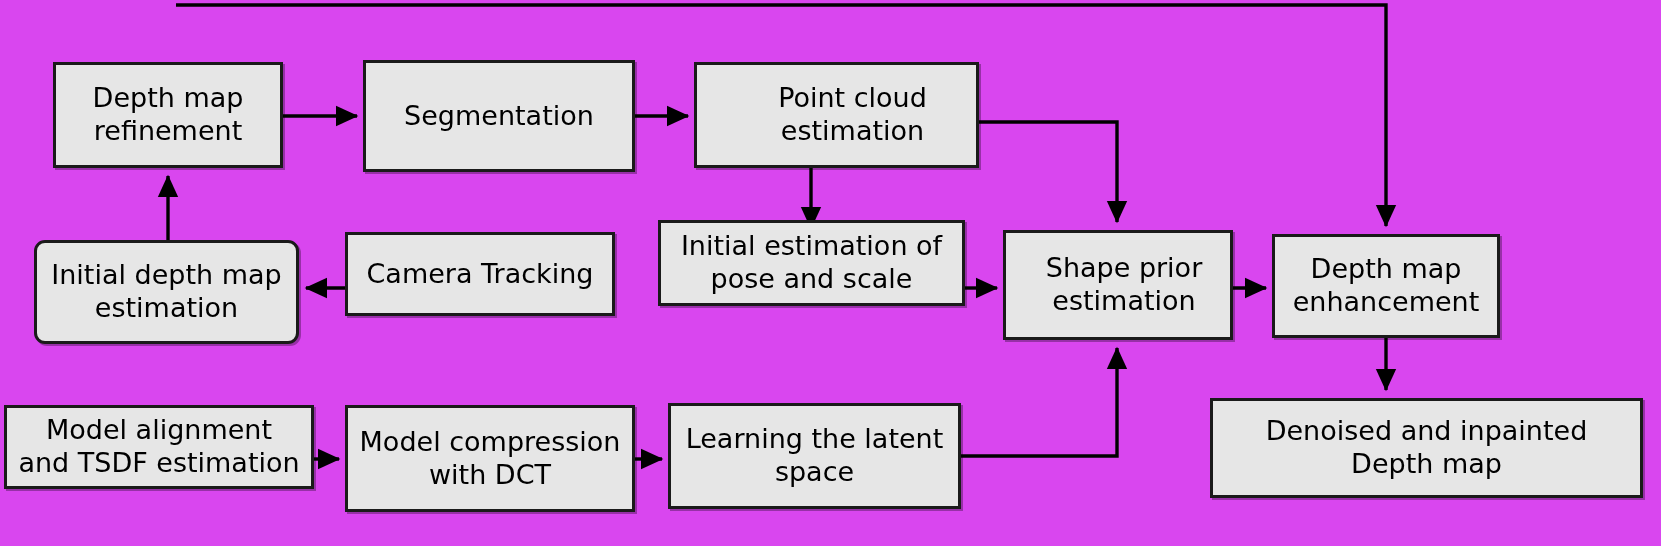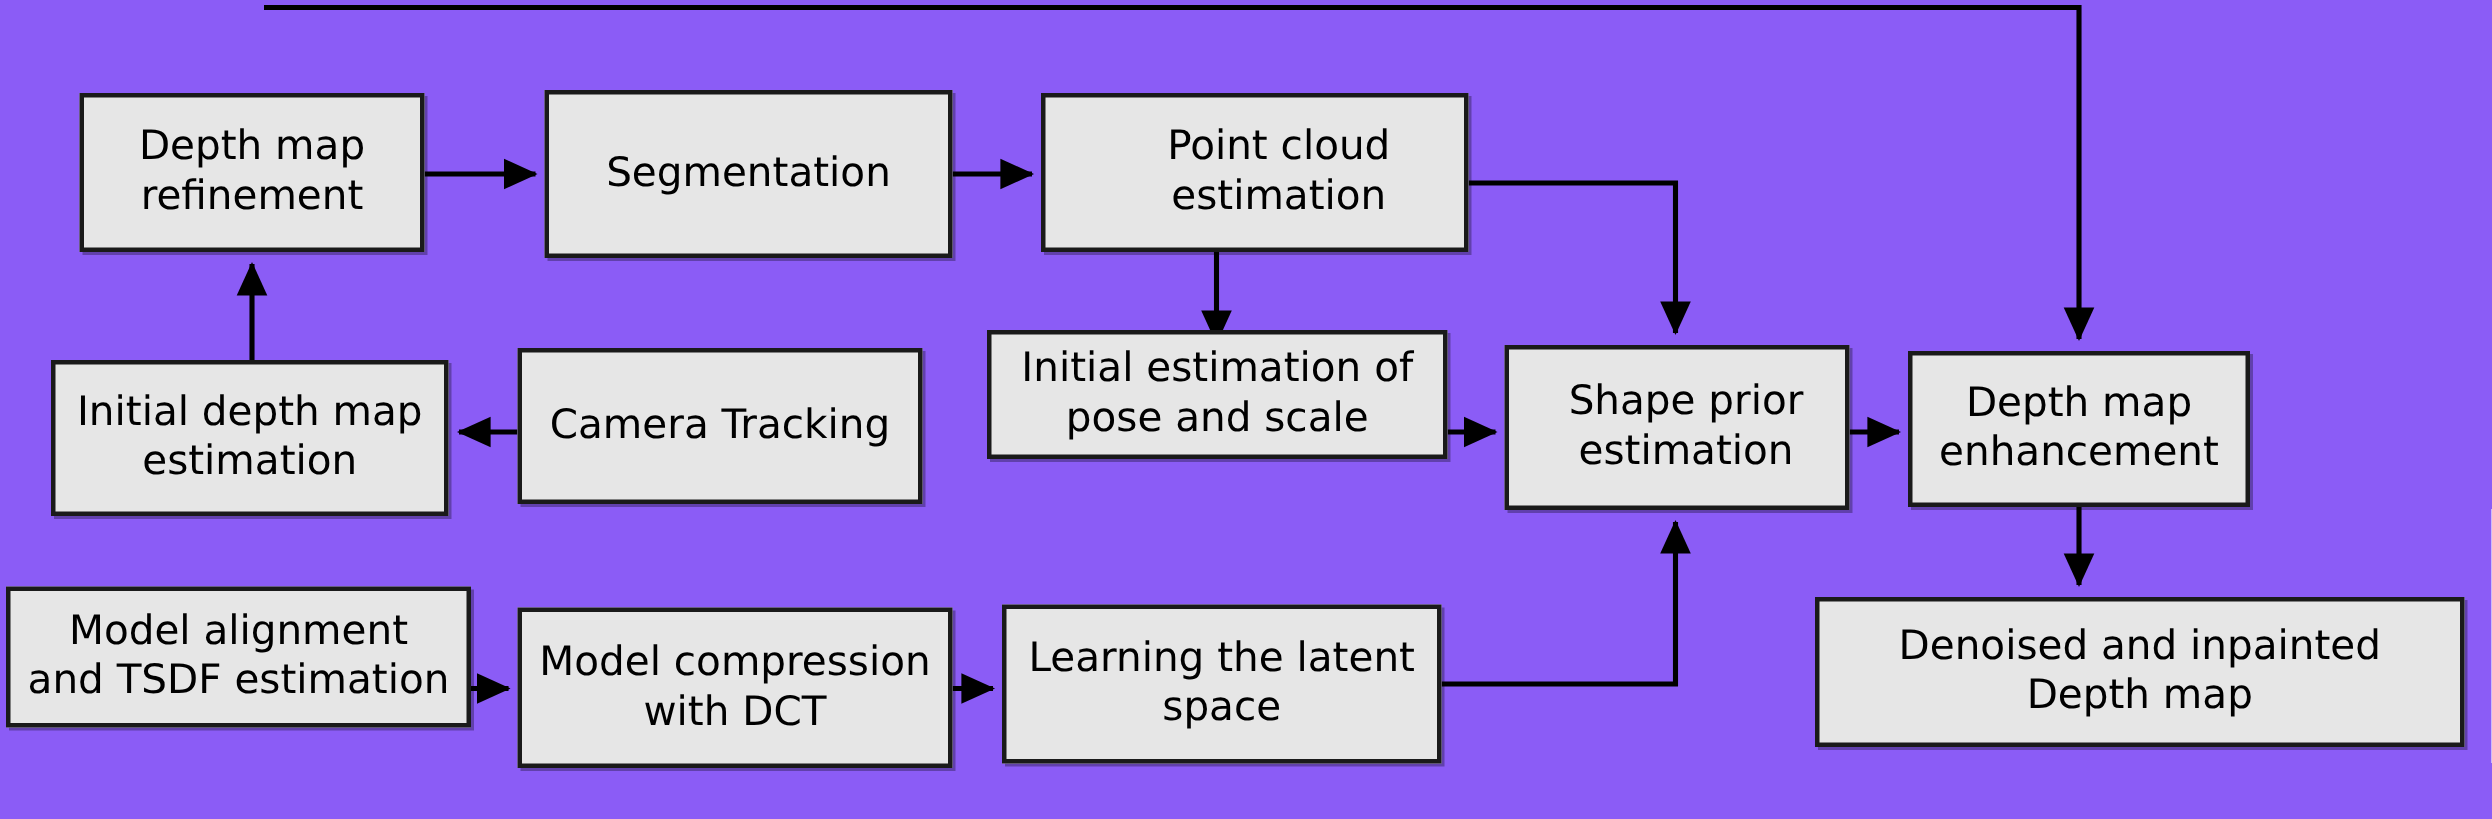--- a/index.html
+++ b/index.html
@@ -5,21 +5,21 @@
 <style>
   html, body {
     margin: 0;
     padding: 0;
     background: #ffffff;
   }
   #canvas {
     position: relative;
     width: 1661px;
     height: 546px;
-    background: #8b5cf6;
+    background: #d946ef;
     overflow: hidden;
     font-family: "DejaVu Sans", sans-serif;
   }
   svg.edges {
     position: absolute;
     left: 0;
     top: 0;
     width: 1661px;
     height: 546px;
     pointer-events: none;
@@ -76,40 +76,40 @@
         <span class="node-label">Depth map
 refinement</span>
       </div>
       <div class="node" style="left: 363px; top: 60px; width: 272px; height: 112px;">
         <span class="node-label">Segmentation</span>
       </div>
       <div class="node" style="left: 694px; top: 62px; width: 285px; height: 106px; padding-left: 32px;">
         <span class="node-label">Point cloud
 estimation</span>
       </div>
-      <div class="node" style="left: 34px; top: 240px; width: 265px; height: 104px;">
+      <div class="node" style="left: 34px; top: 240px; width: 265px; height: 104px; border-radius: 11px;">
         <span class="node-label">Initial depth map
 estimation</span>
       </div>
-      <div class="node" style="left: 345px; top: 232px; width: 270px; height: 104px;">
+      <div class="node" style="left: 345px; top: 232px; width: 270px; height: 84px;">
         <span class="node-label">Camera Tracking</span>
       </div>
       <div class="node" style="left: 658px; top: 220px; width: 307px; height: 86px;">
         <span class="node-label">Initial estimation of
 pose and scale</span>
       </div>
       <div class="node" style="left: 1003px; top: 230px; width: 230px; height: 110px; padding-left: 12px;">
         <span class="node-label">Shape prior
 estimation</span>
       </div>
       <div class="node" style="left: 1272px; top: 234px; width: 228px; height: 104px;">
         <span class="node-label">Depth map
 enhancement</span>
       </div>
-      <div class="node" style="left: 4px; top: 391px; width: 310px; height: 94px; justify-content: center;">
+      <div class="node" style="left: 4px; top: 405px; width: 310px; height: 84px; justify-content: center;">
         <span class="node-label">Model alignment
 and TSDF estimation</span>
       </div>
       <div class="node" style="left: 345px; top: 405px; width: 290px; height: 107px;">
         <span class="node-label">Model compression
 with DCT</span>
       </div>
       <div class="node" style="left: 668px; top: 403px; width: 293px; height: 106px;">
         <span class="node-label">Learning the latent
 space</span>

